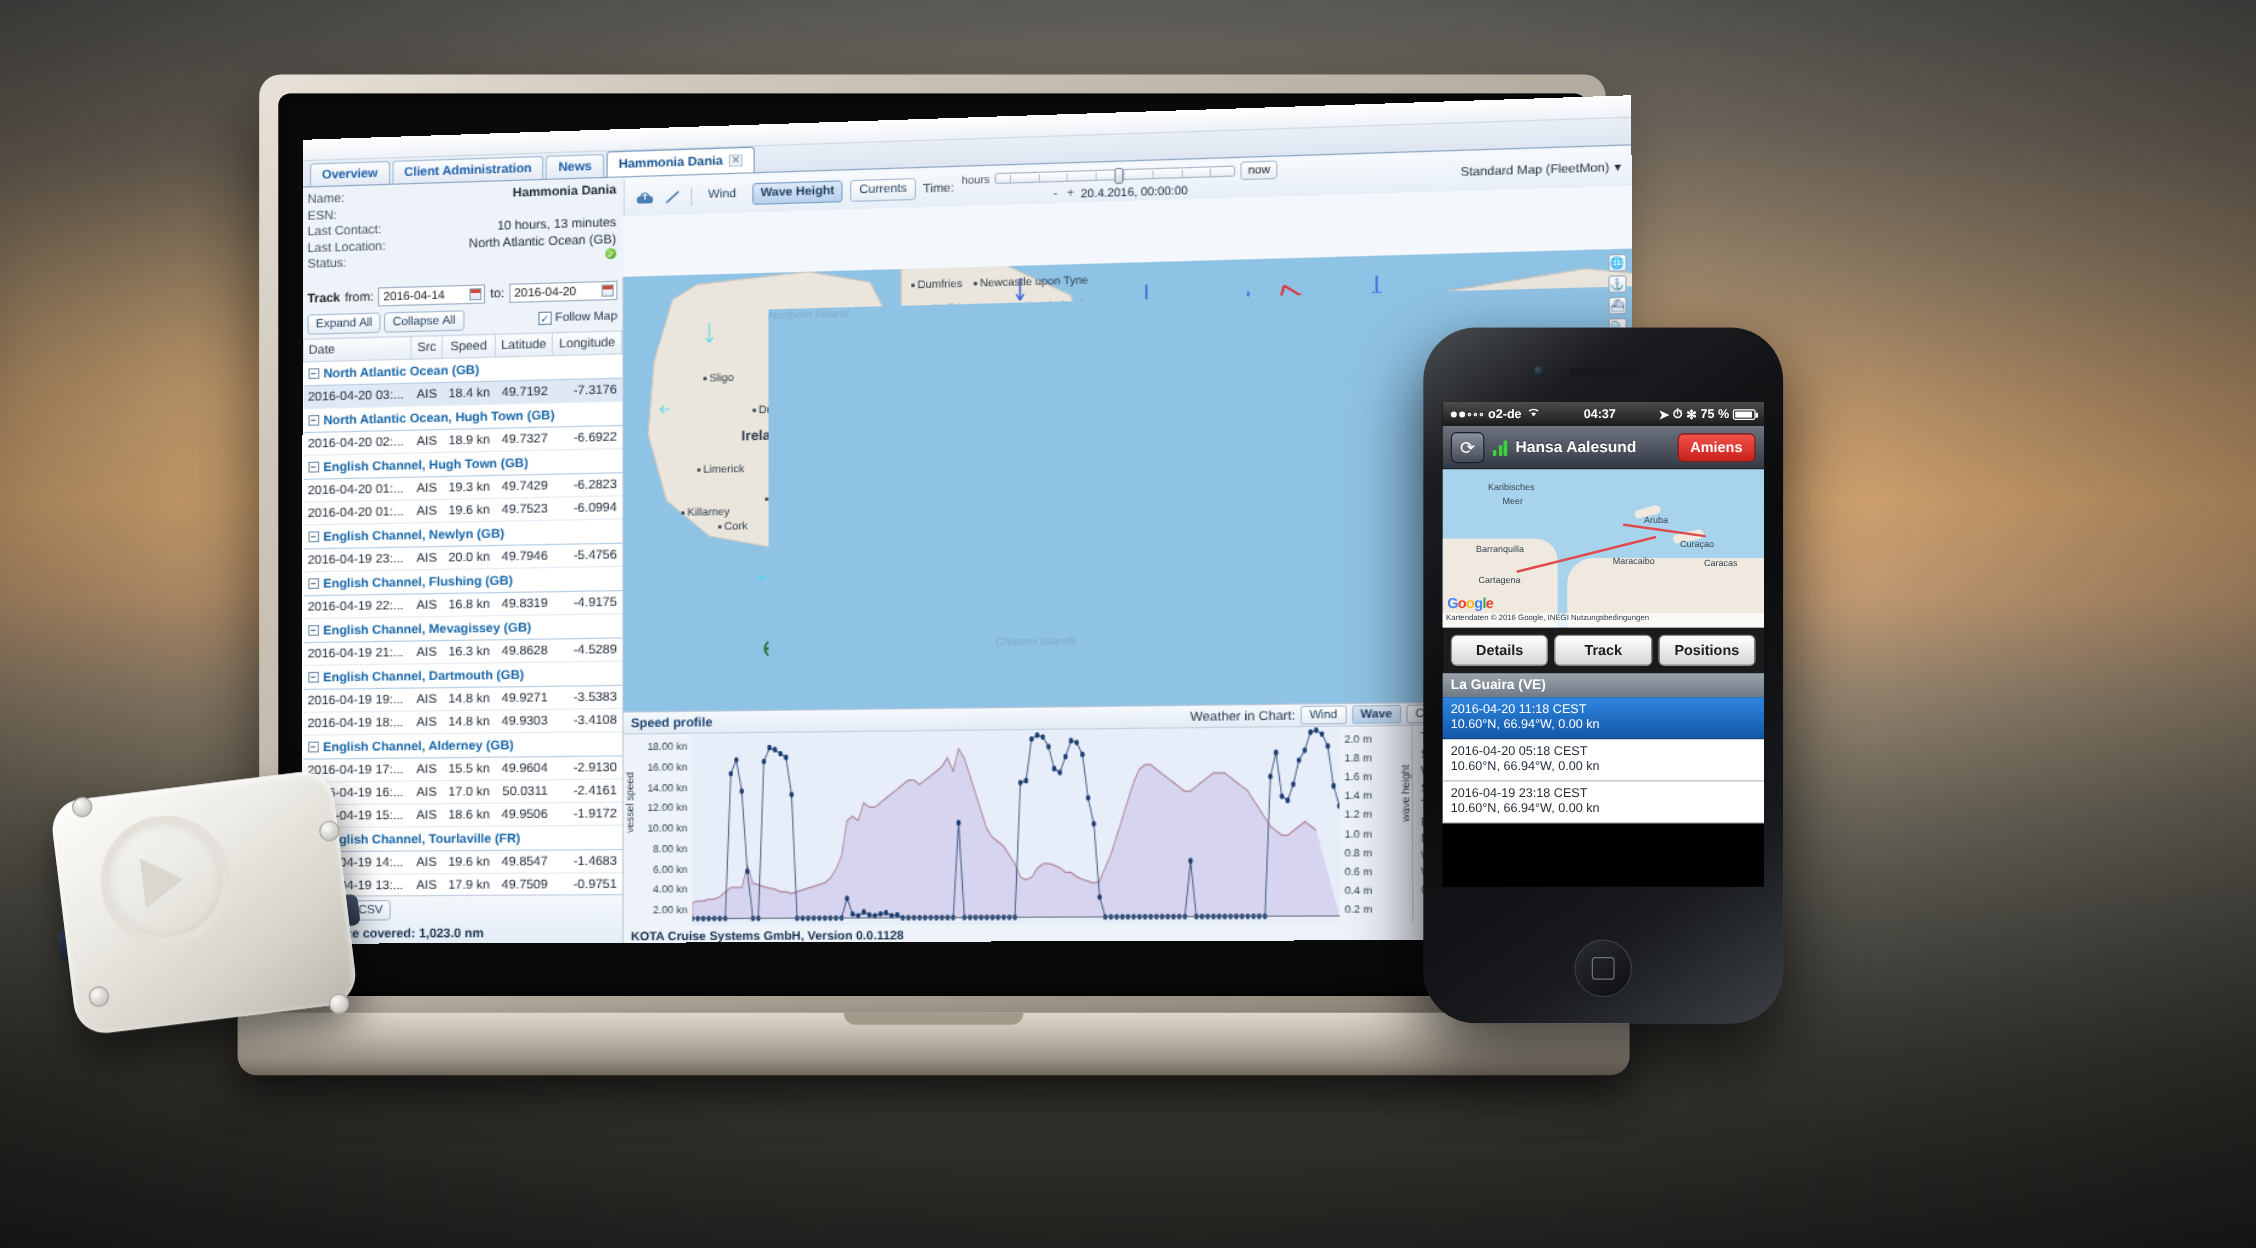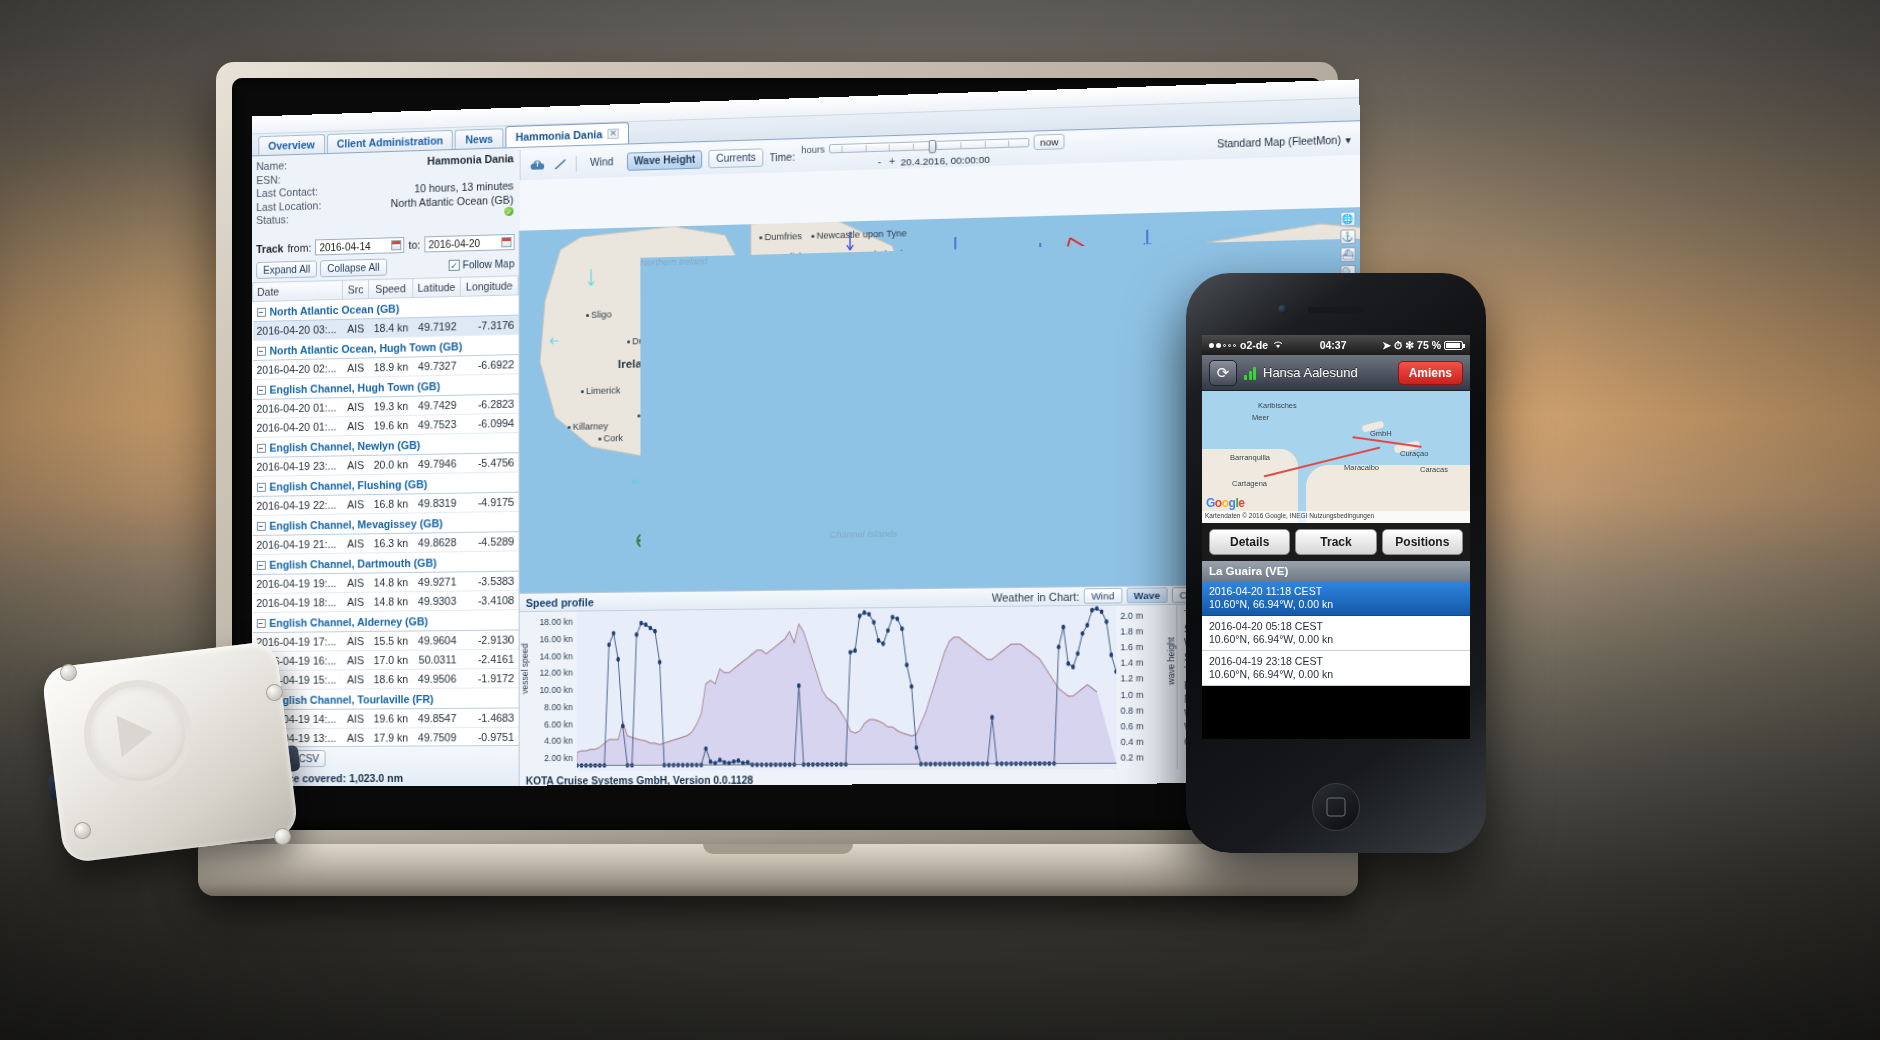--- a/index.html
+++ b/index.html
@@ -296,21 +296,21 @@
 
   .appbar {
     height:36px; display:flex; align-items:center; gap:7px; padding:0 7px;
     background:linear-gradient(#6d7480,#333a45); border-bottom:1px solid #1d222a;
   }
   .rbtn {
     width:28px; height:26px; border-radius:5px; border:1px solid #1e232b;
     background:linear-gradient(#8a919c,#444b56);
     display:flex; align-items:center; justify-content:center; color:#fff; font-size:15px;
   }
-  .apptitle { color:#fff; font-size:13px; font-weight:normal; text-shadow:0 -1px 0 rgba(0,0,0,.6); }
+  .apptitle { color:#fff; font-size:13px; font-weight:bold; text-shadow:0 -1px 0 rgba(0,0,0,.6); }
   .closebtn {
     margin-left:auto; background:linear-gradient(#f3514a,#c9211c); color:#fff;
     font-size:12px; font-weight:bold; padding:4px 10px; border-radius:5px; border:1px solid #8e1714;
   }
   .wifi-ic { display:flex; align-items:flex-end; gap:1.5px; height:14px; }
   .wifi-ic i { width:3px; background:#3ad43a; display:block; border-radius:1px; }
 
   .pmap { position:relative; height:132px; background:#a8d3ec; overflow:hidden; font-size:7.5px; }
   .pmap .pl { position:absolute; background:#efe9df; }
   .pmap .plab { position:absolute; color:#394652; white-space:nowrap; }
@@ -1091,23 +1091,23 @@
     </div>
 
     <div class="pmap">
       <div class="pl" style="left:0;top:58px;width:96px;height:74px;border-radius:0 18px 0 0"></div>
       <div class="pl" style="left:104px;top:74px;width:170px;height:58px;border-radius:22px 6px 0 0"></div>
       <div class="pl" style="left:160px;top:32px;width:22px;height:7px;border-radius:4px;transform:rotate(-14deg)"></div>
       <div class="pl" style="left:192px;top:52px;width:26px;height:8px;border-radius:4px;transform:rotate(-12deg)"></div>
       <div class="route" style="left:60px;top:70px;width:120px;transform:rotate(-14deg);border-radius:2px"></div>
       <div class="route" style="left:150px;top:50px;width:70px;transform:rotate(8deg);border-radius:2px"></div>
       <div id="pmap-labels">
-          <div class="plab" style="left: 56px; top: 10px;">Karibisches</div>
+          <div class="plab" style="left: 38px; top: 10px;">Karibisches</div>
           <div class="plab" style="left: 50px; top: 22px;">Meer</div>
-          <div class="plab" style="left: 168px; top: 38px;">GmbH</div>
+          <div class="plab" style="left: 168px; top: 38px;">Aruba</div>
           <div class="plab" style="left: 198px; top: 58px; text-align: center;">Curaçao</div>
           <div class="plab" style="left: 28px; top: 62px;">Barranquilla</div>
           <div class="plab" style="left: 142px; top: 72px;">Maracaibo</div>
           <div class="plab" style="left: 218px; top: 74px;">Caracas</div>
           <div class="plab" style="left: 30px; top: 88px;">Cartagena</div>
         </div>
       <div class="glogo">
         <span class="b1">G</span><span class="r">o</span><span class="y">o</span><span class="b2">g</span><span class="g">l</span><span class="r2">e</span>
       </div>
       <div class="gattrib">Kartendaten © 2016 Google, INEGI   Nutzungsbedingungen</div>

